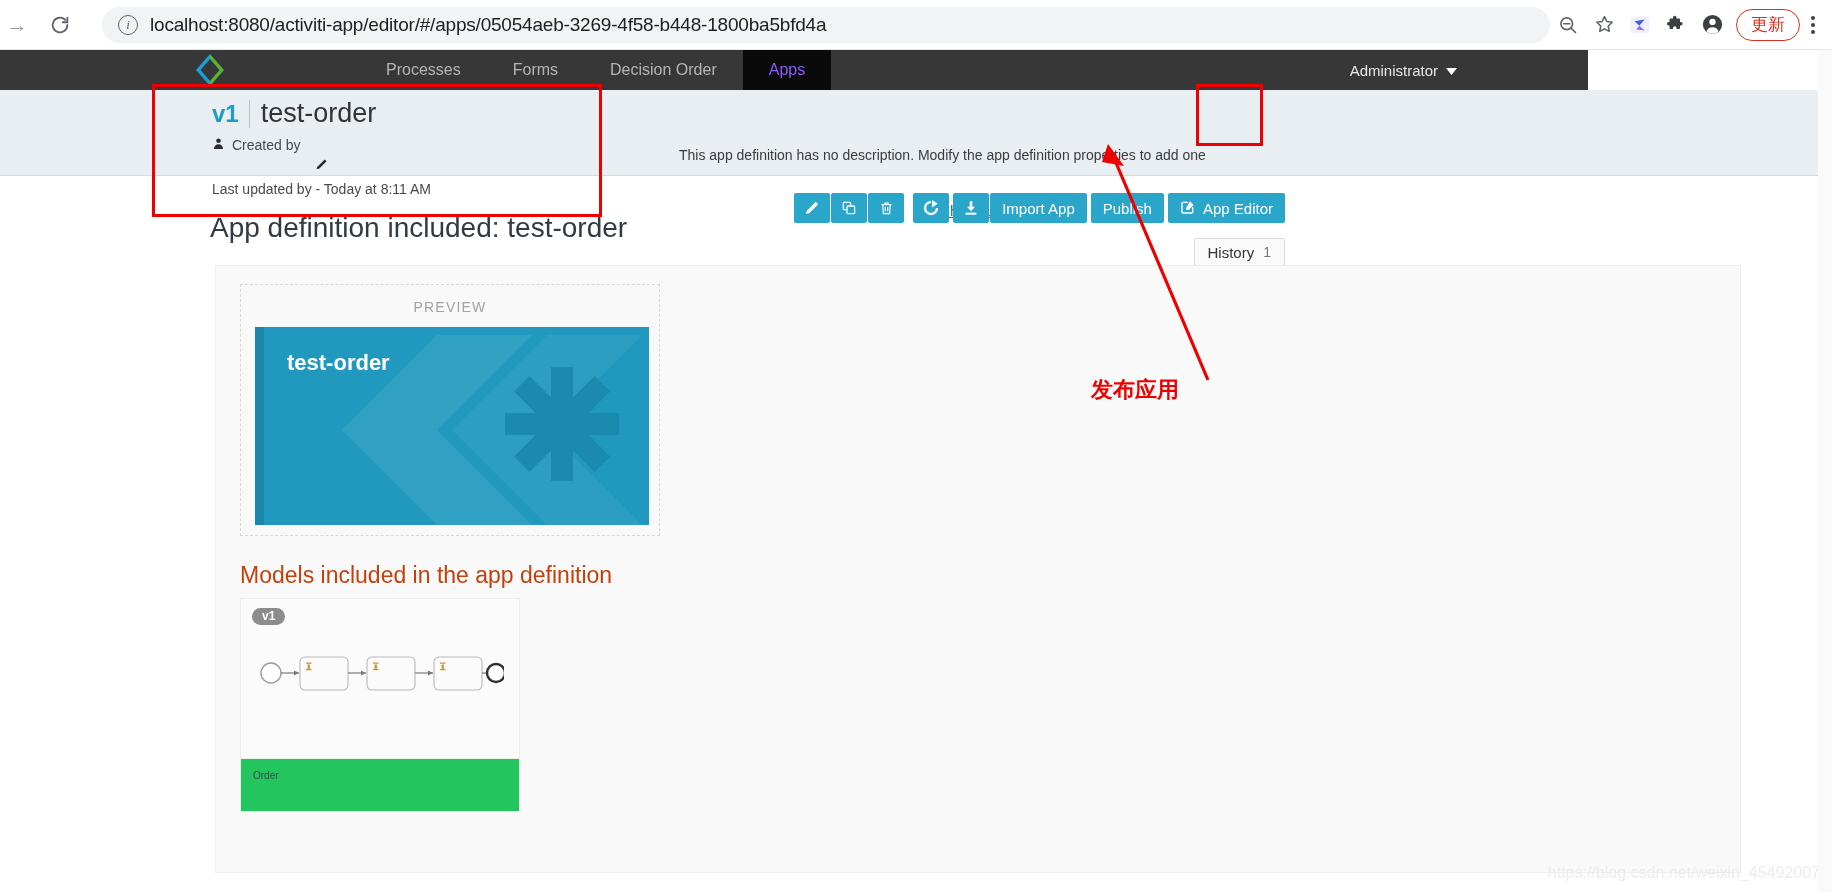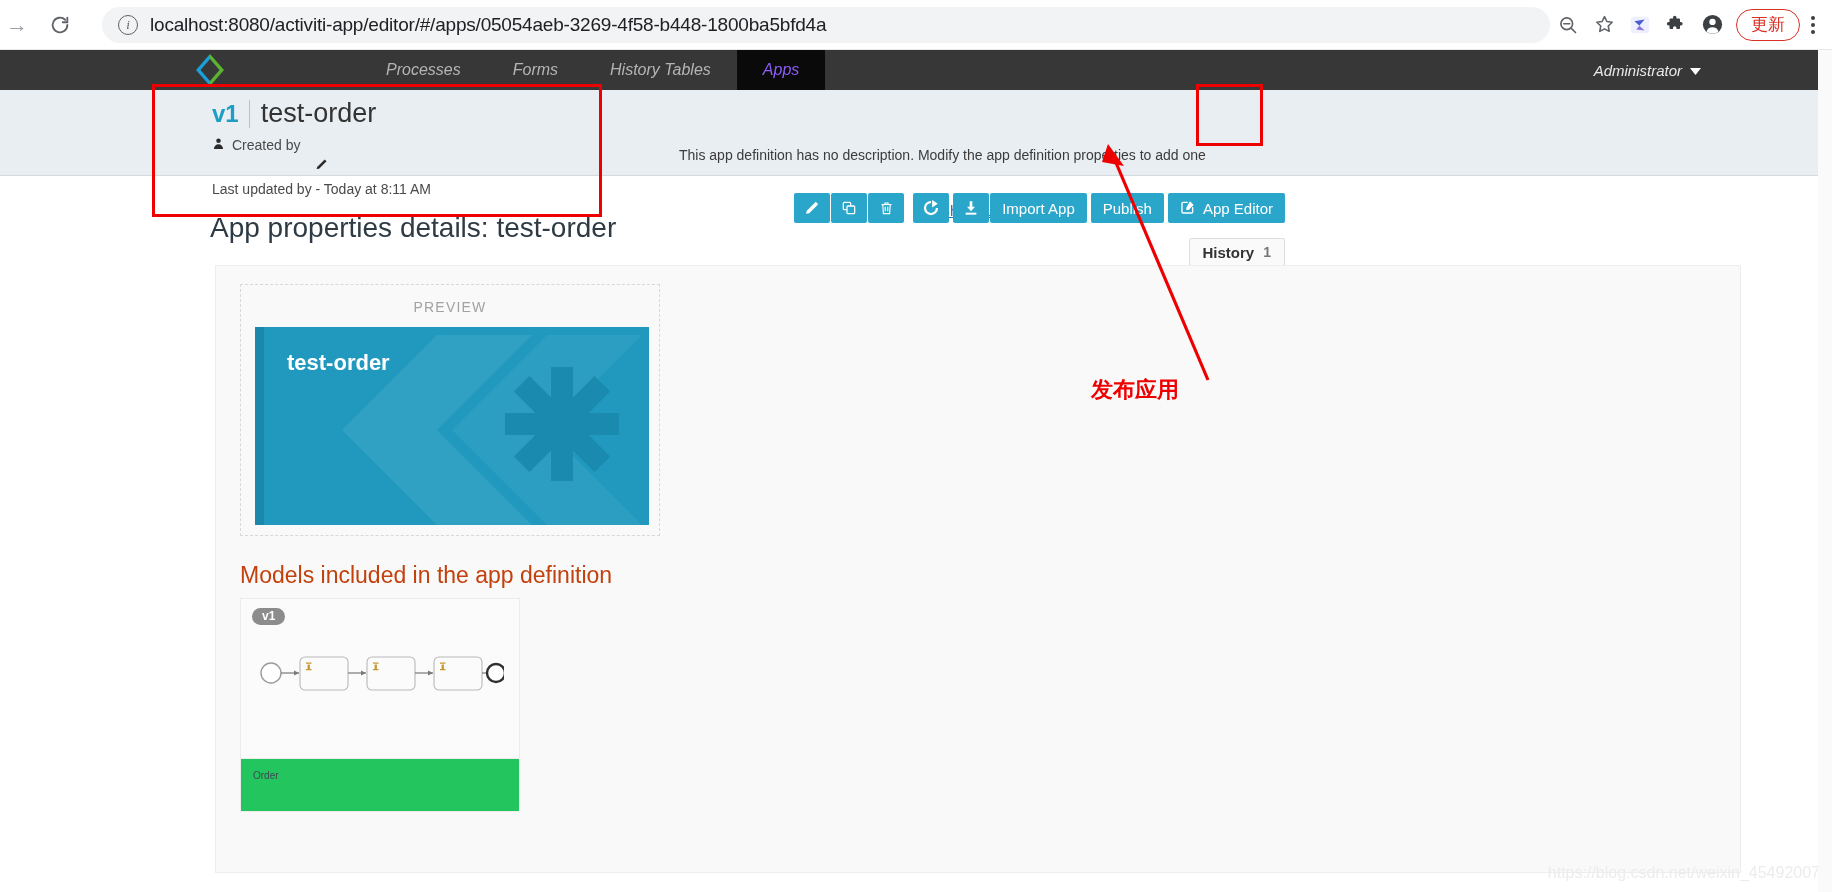--- a/index.html
+++ b/index.html
@@ -55,23 +55,23 @@
     color: #d93025; font-size: 17px; display: flex; align-items: center;
     padding: 0 14px; margin-left: 6px;
   }
   .kebab { width: 26px; height: 36px; display: flex; flex-direction: column;
     align-items: center; justify-content: center; gap: 3px; }
   .kebab i { width: 4px; height: 4px; border-radius: 50%; background: #3c4043; display: block; }
 
   
   .appnav {
     position: absolute; top: 50px; left: 0;
-    width: 1832px; height: 40px;
+    width: 1588px; height: 40px;
     background: #373737;
-    display: flex; align-items: stretch; font-style: italic;
+    display: flex; align-items: stretch;
   }
   .logo-wrap { width: 120px; display: flex; align-items: center; justify-content: center; margin-left: 150px;}
   .nav-spacer { flex: 0 0 90px; }
   .nav-item {
     display: flex; align-items: center; padding: 0 26px;
     color: #b5b5b5; font-size: 16px; white-space: nowrap;
   }
   .nav-item.active { background: #0a0a0a; color: #8b5cf6; }
   .nav-right { margin-left: auto; display: flex; align-items: center; padding-right: 130px; }
   .nav-user { color: #e8e8e8; font-size: 15px; display: flex; align-items: center; gap: 7px; }
@@ -111,21 +111,21 @@
     display: flex; align-items: center; justify-content: center;
     padding: 0 12px; font-size: 15px; border-radius: 2px; gap: 7px; white-space: nowrap;
   }
   .gap4 { width: 4px; }
   .gap1 { width: 1px; }
 
   .history-btn {
     position: absolute; right: 547px; top: 148px;
     background: #fafafa; border: 1px solid #dcdcdc; border-radius: 2px;
     height: 28px; display: flex; align-items: center; gap: 9px;
-    padding: 0 13px; font-size: 15px; color: #333; font-weight: bold;
+    padding: 0 13px; font-size: 15px; color: #333;
   }
   .history-btn .cnt { color: #777; font-size: 14px; }
 
   
   .page-title {
     position: absolute; left: 210px; top: 212px;
     font-size: 28px; color: #2e3b44; font-weight: normal; white-space: nowrap;
   }
 
   
@@ -257,21 +257,21 @@
   <div class="logo-wrap">
     <svg width="30" height="34" viewBox="0 0 30 34">
       <path d="M15 1 L29 17 L15 33 Z" fill="#5bb431"></path>
       <path d="M15 1 L1 17 L15 33 Z" fill="#1a9fd9"></path>
       <path d="M15 6 L24.5 17 L15 28 L5.5 17 Z" fill="#373737"></path>
     </svg>
   </div>
   <div class="nav-spacer"></div>
   <div class="nav-item">Processes</div>
   <div class="nav-item">Forms</div>
-  <div class="nav-item">History Tables</div>
+  <div class="nav-item">Decision Order</div>
   <div class="nav-item active">Apps</div>
   <div class="nav-right">
     <div class="nav-user">
       <span>Administrator</span>
       <span>
         <svg width="13" height="9" viewBox="0 0 13 9">
             <path d="M1 1 L6.5 8 L12 1 Z" fill="#ffffff"></path>
           </svg>
       </span>
     </div>
@@ -363,21 +363,21 @@
   </div>
 
   <div class="history-btn">
     <span>History</span>
     <span class="cnt">1</span>
   </div>
 </div>
 
 <div class="ah-desc">This app definition has no description. Modify the app definition properties to add one</div>
 
-<div class="page-title">App properties details: test-order</div>
+<div class="page-title">App definition included: test-order</div>
 
 <div class="content-panel">
 
   <div class="preview-box">
     <div class="preview-label">PREVIEW</div>
     <div class="app-card">
       <div class="edge"></div>
       <svg class="wm-chevron" width="330" height="190" viewBox="0 0 330 190">
         <path d="M120 0 L215 0 L120 95 L215 190 L120 190 L25 95 Z" fill="#ffffff" opacity="0.07"></path>
         <path d="M230 0 L325 0 L230 95 L325 190 L230 190 L135 95 Z" fill="#ffffff" opacity="0.05"></path>

